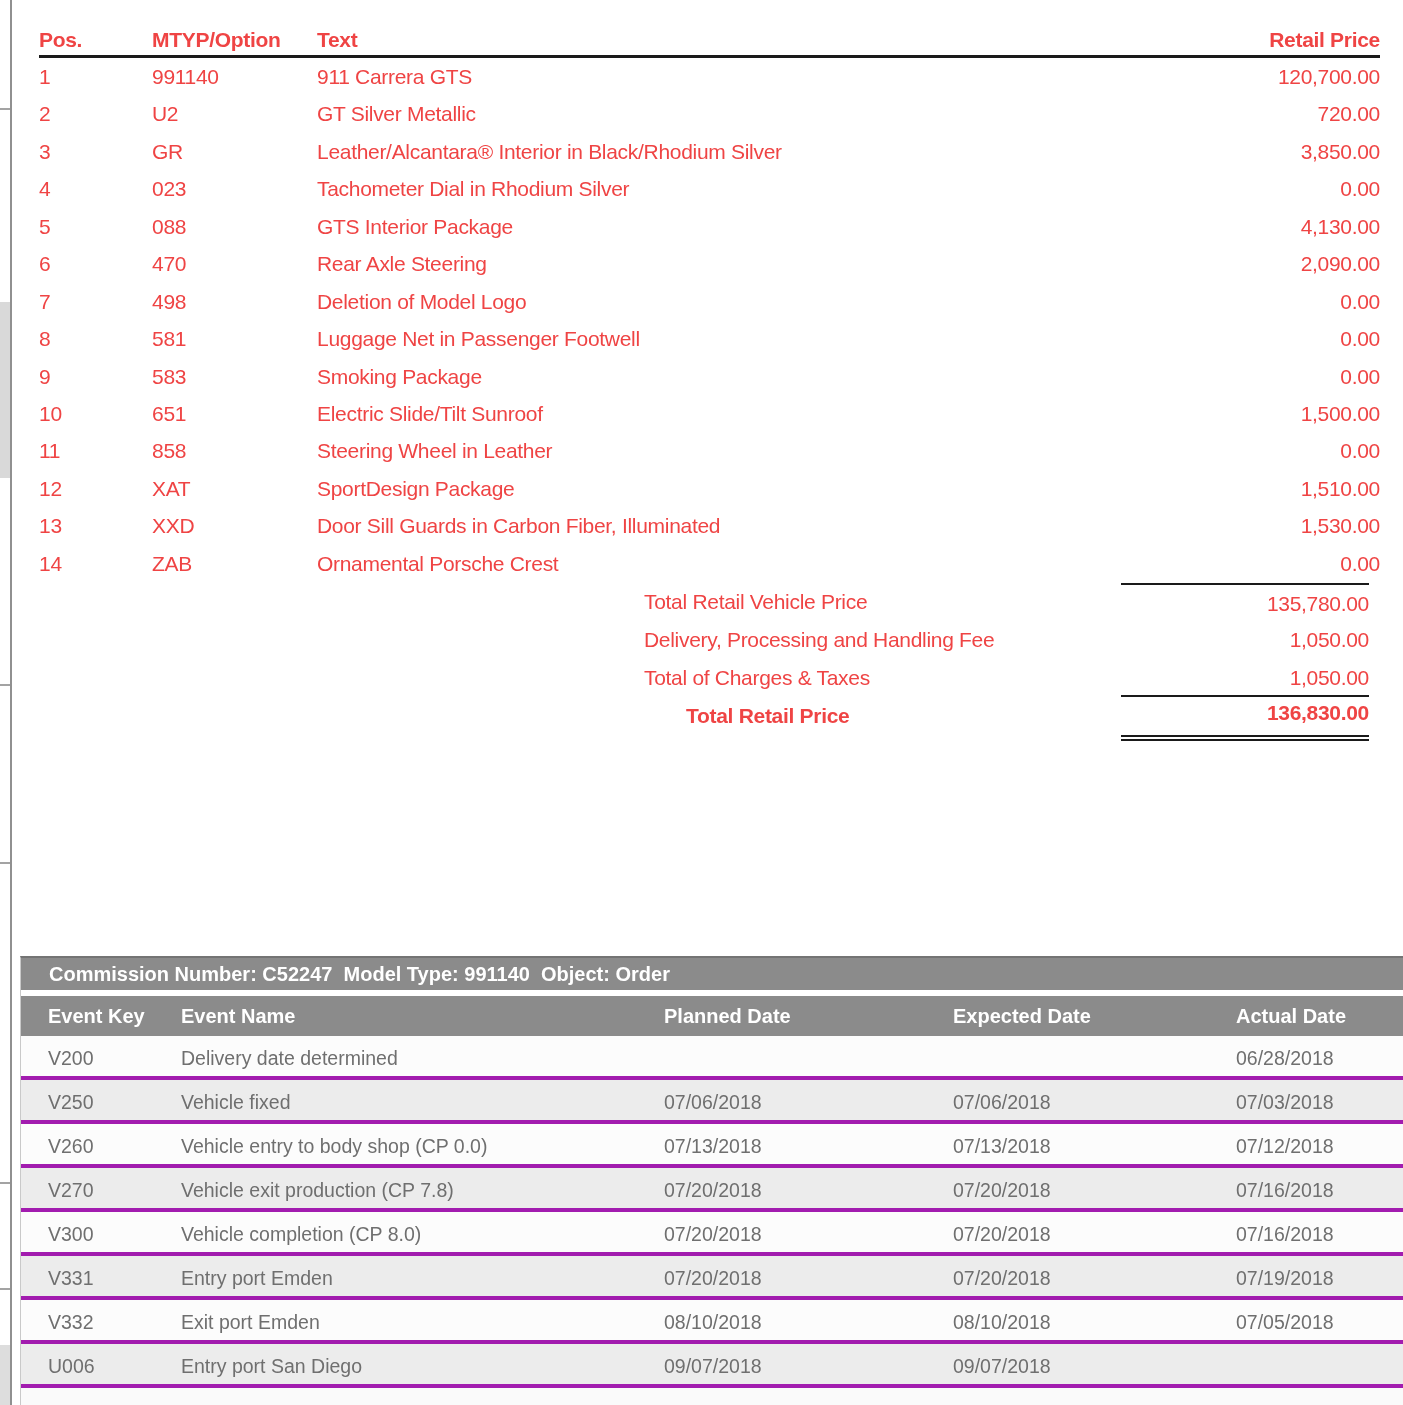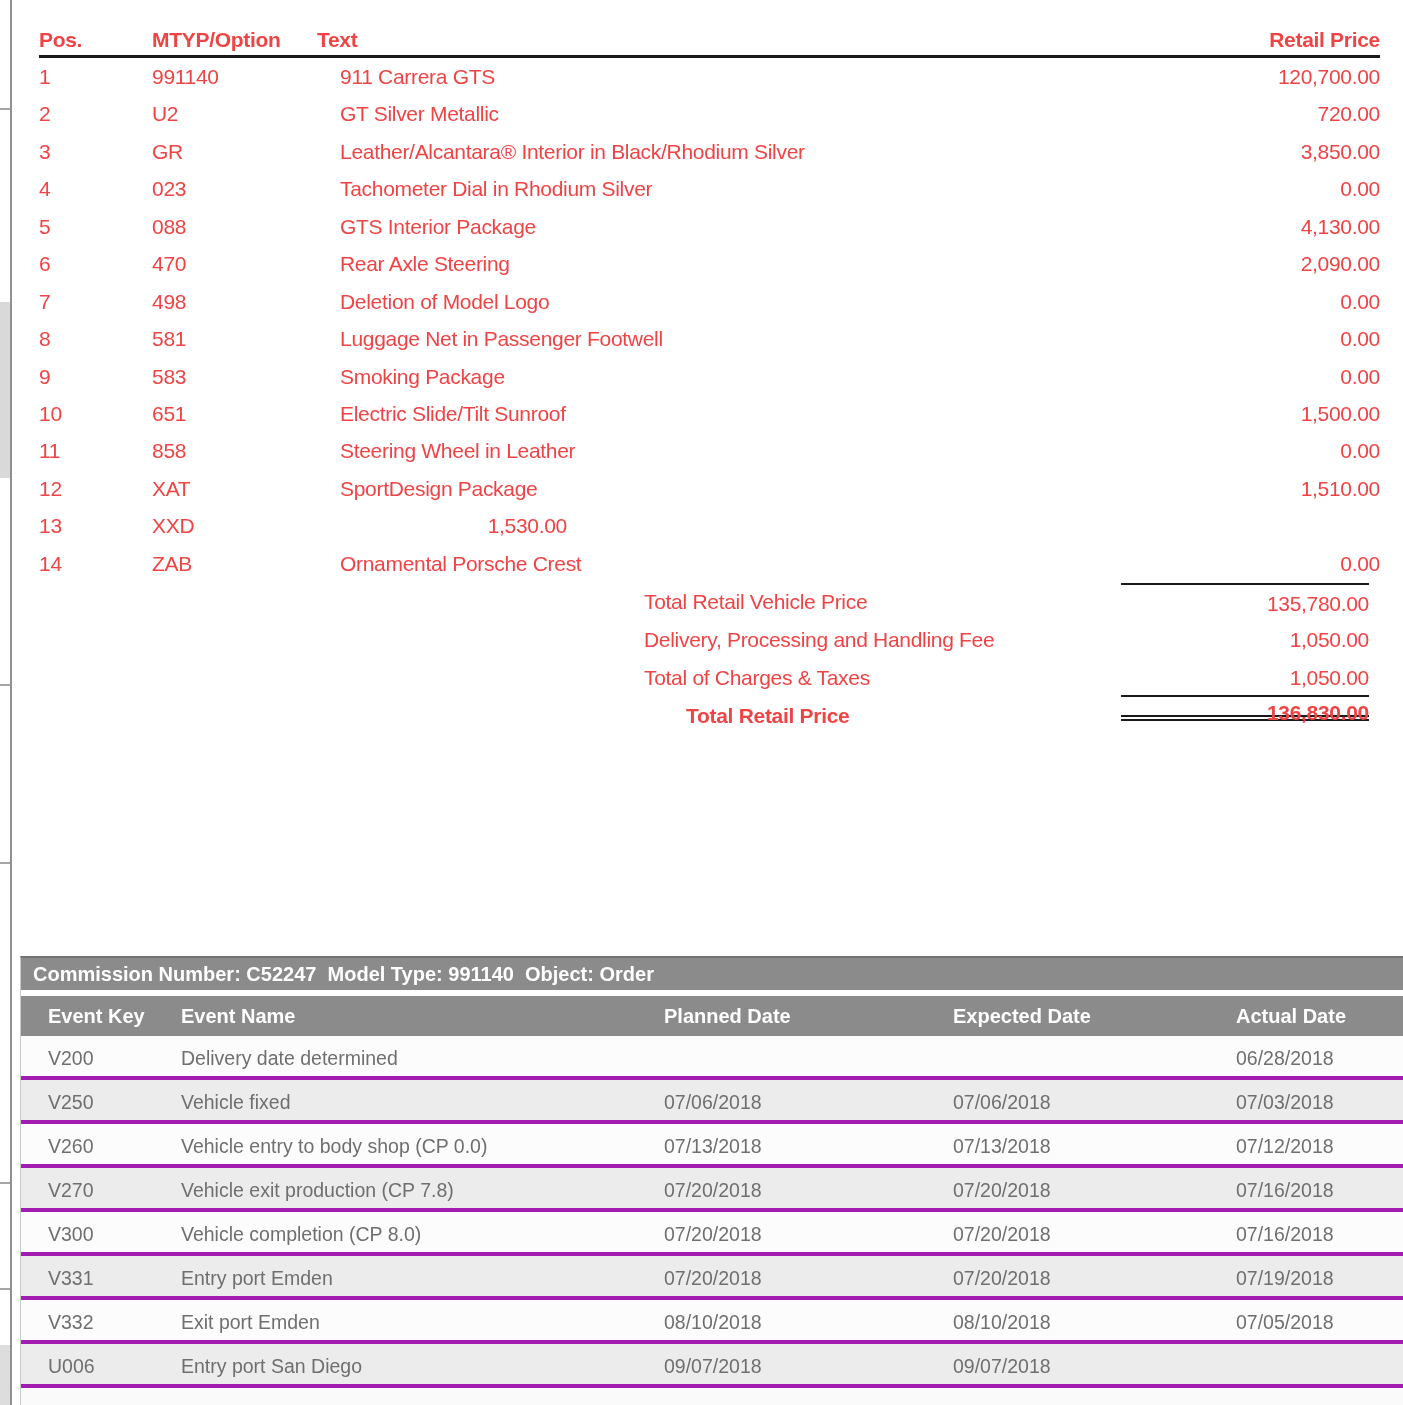--- a/index.html
+++ b/index.html
@@ -22,38 +22,38 @@
   .doc .hdr .h-pos{position:absolute;left:39px;}
   .doc .hdr .h-code{position:absolute;left:152px;}
   .doc .hdr .h-text{position:absolute;left:317px;}
   .doc .hdr .h-price{position:absolute;right:23px;}
   .doc .hdr-rule{position:absolute;left:39px;right:23px;top:55px;height:3px;background:#1a1a1a;}
 
   .price-rows{position:absolute;left:39px;right:23px;top:58px;}
   .prow{display:flex;height:37.45px;line-height:37.45px;}
   .c-pos{width:113px;}
   .c-code{width:165px;}
-  .c-text{flex:1;margin-left:23px;}
+  .c-text{flex:1;}
   .c-price{width:250px;text-align:right;}
 
   .totals{position:absolute;left:644px;right:34px;top:583px;}
   .trow{display:flex;height:38px;line-height:38px;}
   .trow .t-label{flex:1;}
   .trow .t-value{width:248px;text-align:right;box-sizing:border-box;}
   .trow .t-value.rt{border-top:2.5px solid #1a1a1a;}
   .trow .t-value.rb{border-bottom:2.5px solid #1a1a1a;}
   .trow.bold{font-weight:bold;margin-left:42px;}
-  .trow .t-value.dbl{border-bottom:6px double #1a1a1a;height:24px;line-height:32px;}
+  .trow .t-value.dbl{border-bottom:6px double #1a1a1a;height:44px;line-height:32px;}
 
   
   .track{position:absolute;left:20px;top:956px;width:1383px;height:449px;
          border-top:2px solid #747474;font-size:19.5px;background:#ffffff;
          border-left:1px solid #c9c9c9;box-sizing:border-box;}
   .t-title{height:32px;line-height:32px;background:#8b8b8b;color:#ffffff;
-           font-weight:bold;font-size:20px;padding-left:12px;white-space:pre;}
+           font-weight:bold;font-size:20px;padding-left:28px;white-space:pre;}
   .t-gap{height:6px;background:#ffffff;}
   .t-cols{position:relative;height:40px;background:#8b8b8b;color:#ffffff;
           font-weight:bold;font-size:20px;line-height:40px;}
   .cell-key{position:absolute;left:27px;}
   .cell-name{position:absolute;left:160px;}
   .cell-planned{position:absolute;left:643px;}
   .cell-expected{position:absolute;left:932px;}
   .cell-actual{position:absolute;left:1215px;}
   .t-rows{position:relative;}
   .krow{position:relative;height:44px;line-height:44px;color:#6f6f6f;
@@ -163,20 +163,21 @@
   <div class="prow">
     <span class="c-pos">12</span>
     <span class="c-code">XAT</span>
     <span class="c-text">SportDesign Package</span>
     <span class="c-price">1,510.00</span>
   </div>
 
   <div class="prow">
     <span class="c-pos">13</span>
     <span class="c-code">XXD</span>
+    <span class="c-text">Door Sill Guards in Carbon Fiber, Illuminated</span>
     <span class="c-price">1,530.00</span>
   </div>
 
   <div class="prow">
     <span class="c-pos">14</span>
     <span class="c-code">ZAB</span>
     <span class="c-text">Ornamental Porsche Crest</span>
     <span class="c-price">0.00</span>
   </div>
 </div>

